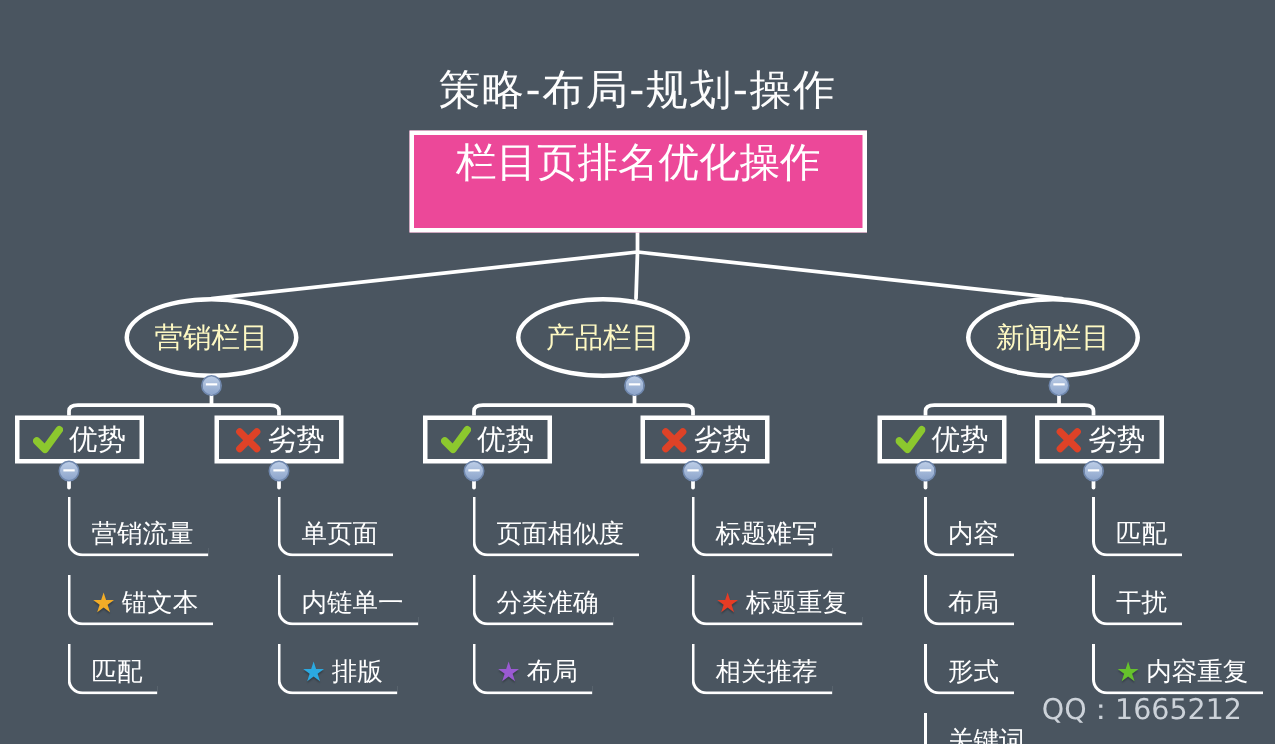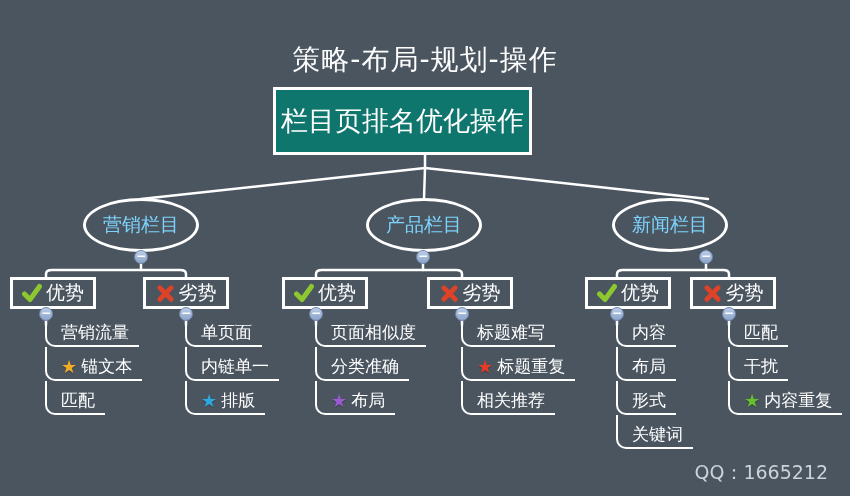--- a/index.html
+++ b/index.html
@@ -1,34 +1,34 @@
 <!DOCTYPE html>
 <html><head>
 <meta charset="utf-8">
 <style>
   html,body{margin:0;padding:0;}
   body{font-family:"DejaVu Sans","Liberation Sans",sans-serif;}
   .stage{position:relative;width:850px;height:496px;overflow:hidden;background:#4a5560;}
   .wires{position:absolute;left:0;top:0;z-index:1;pointer-events:none;}
   .title{position:absolute;left:0;right:0;top:11px;text-align:center;color:#fdfdfd;
          font-size:28px;letter-spacing:1px;z-index:3;margin-top:30px;}
-  .root-box{position:absolute;left:273px;top:87px;width:259px;height:68px;box-sizing:border-box;
-            border:3px solid #fff;display:flex;align-items:center;justify-content:center;
-            color:#fff;font-size:27px;z-index:3;background:#0f766e;}
+  .root-box{position:absolute;left:273px;top:87px;width:305px;height:68px;box-sizing:border-box;
+            border:3px solid #fff;display:flex;align-items:flex-start;justify-content:center;
+            color:#fff;font-size:27px;z-index:3;background:#ec4899;}
   .ellipse{position:absolute;width:116px;height:54px;box-sizing:border-box;border:3px solid #fff;
            border-radius:50%;display:flex;align-items:center;justify-content:center;
-           color:#7dd3fc;font-size:19px;z-index:3;background:#4a5560;top:198px;}
+           color:#fef9c3;font-size:19px;z-index:3;background:#4a5560;top:198px;}
   .pc-box{position:absolute;top:277px;width:86px;height:32px;box-sizing:border-box;border:3px solid #fff;
           display:flex;align-items:center;justify-content:center;gap:4px;color:#fff;font-size:19px;
           z-index:3;background:#4a5560;}
   .pc-box svg{flex:0 0 auto;}
   .collapse{position:absolute;width:14px;height:14px;border-radius:50%;box-sizing:border-box;
             background:linear-gradient(180deg,#bccde6,#8da5cb);border:1px solid #7088ae;
             color:#fff;font-size:12px;line-height:11px;text-align:center;z-index:4;font-weight:bold;}
-  .leafcol{position:absolute;top:307px;display:flex;flex-direction:column;align-items:flex-start;z-index:2;}
+  .leafcol{position:absolute;top:331px;display:flex;flex-direction:column;align-items:flex-start;z-index:2;gap:12px;}
   .leaf{width:fit-content;border-left:2px solid #fff;border-bottom:2px solid #fff;
         border-bottom-left-radius:10px;padding:9px 10px 2px 14px;color:#fff;font-size:17px;
         line-height:21px;white-space:nowrap;display:flex;align-items:center;}
   .leaf.first{padding-top:15px;}
   .star{font-size:18px;margin-right:4px;line-height:21px;text-shadow:0 1px 1px rgba(0,0,0,.25);}
   .watermark{position:absolute;right:22px;top:460px;color:#ccd2d9;font-size:19px;z-index:3;text-align:right;}
 </style>
 </head>
 <body style="background: rgb(74, 85, 96);">
 
@@ -63,24 +63,24 @@
   <div class="title">策略-布局-规划-操作</div>
   <div class="watermark">QQ：1665212</div>
 
   <div class="root-box">
     <span>栏目页排名优化操作</span>
   </div>
 
   <div class="ellipse" style="left:83px;">
     <span>营销栏目</span>
   </div>
-  <div class="ellipse" style="left:366px;">
+  <div class="ellipse" style="left:344px;">
     <span>产品栏目</span>
   </div>
-  <div class="ellipse" style="left:612px;">
+  <div class="ellipse" style="left:644px;">
     <span>新闻栏目</span>
   </div>
 
   <div class="collapse" style="left:134px;top:250px;"><span>−</span></div>
   <div class="collapse" style="left:416px;top:250px;"><span>−</span></div>
   <div class="collapse" style="left:699px;top:250px;"><span>−</span></div>
 
   <div class="pc-box" style="left:10px;">
     <svg width="20" height="20" viewBox="0 0 20 20">
       <path d="M2.5,11 L8,16.5 L17.5,3.5" fill="none" stroke-width="5" stroke-linecap="round" stroke-linejoin="round" stroke="#8cc82e"></path>

